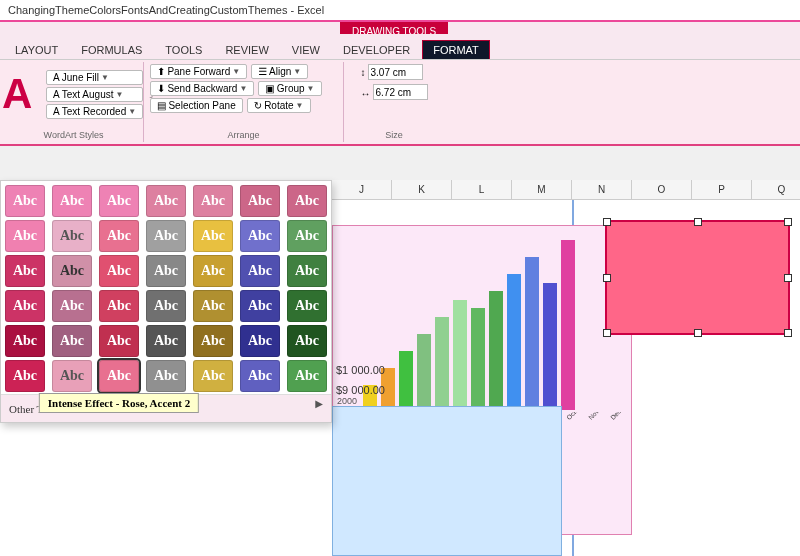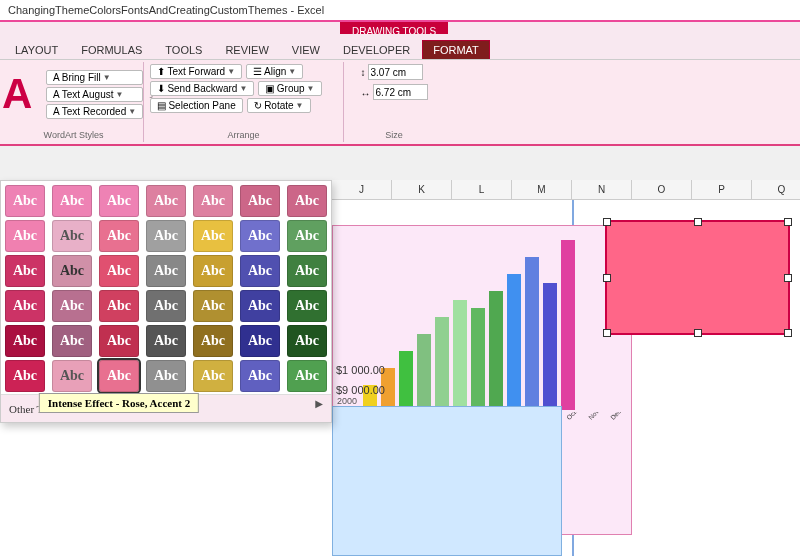--- a/index.html
+++ b/index.html
@@ -29,21 +29,21 @@
     .ribbon-tab {
       padding: 3px 10px;
       font-size: 11px;
       color: #333;
       cursor: pointer;
       border: 1px solid transparent;
       border-bottom: none;
       margin-right: 1px;
     }
     .ribbon-tab.active {
-      background: #7f1d1d;
+      background: #0f172a;
       color: #fff;
       border-color: #b00030;
     }
 
     
     #ribbon {
       background: #fce8f0;
       border-bottom: 2px solid #e04080;
       display: flex;
       align-items: stretch;
@@ -282,21 +282,21 @@
 
   <div class="ribbon-section" style="width:140px;">
     <div class="ribbon-section-content" style="flex-direction:column; gap:2px; width:100%;">
       <div style="display:flex; align-items:center; gap:4px;">
 
         <div class="wordart-a">A</div>
 
         <div style="display:flex; flex-direction:column; gap:2px;">
           <button class="small-btn">
             <span>A</span>
-            <span>Bring Fill</span>
+            <span>June Fill</span>
             <span class="arrow-down">▼</span>
           </button>
           <button class="small-btn">
             <span>A</span>
             <span>Text August</span>
             <span class="arrow-down">▼</span>
           </button>
           <button class="small-btn">
             <span>A</span>
             <span>Text Recorded</span>
@@ -306,21 +306,21 @@
         <span class="expand-btn">⌟</span>
       </div>
     </div>
     <div class="ribbon-section-label">WordArt Styles</div>
   </div>
 
   <div class="ribbon-section" style="width:200px;">
     <div class="ribbon-section-content" style="flex-direction:column; gap:2px; align-items:flex-start; width:100%;">
       <div class="ribbon-row" style="gap:4px;">
         <button class="small-btn">
-          ⬆ <span>Text Forward</span>
+          ⬆ <span>Pane Forward</span>
           <span class="arrow-down">▼</span>
         </button>
         <button class="small-btn">
           ☰ <span>Align</span>
           <span class="arrow-down">▼</span>
         </button>
       </div>
       <div class="ribbon-row" style="gap:4px;">
         <button class="small-btn">
           ⬇ <span>Send Backward</span>

